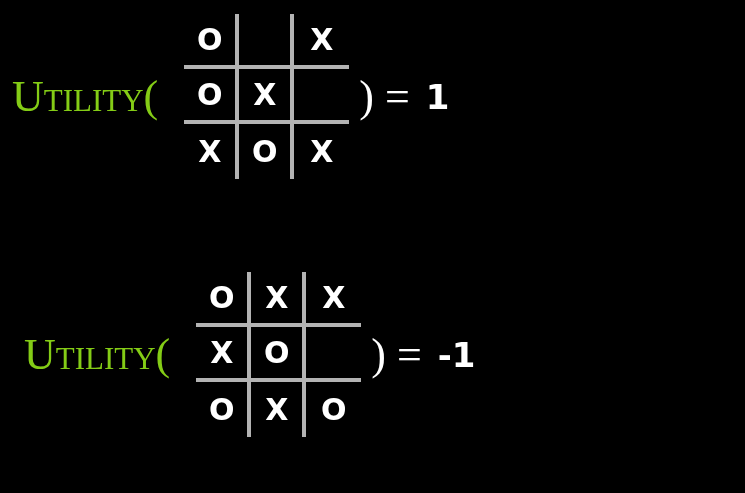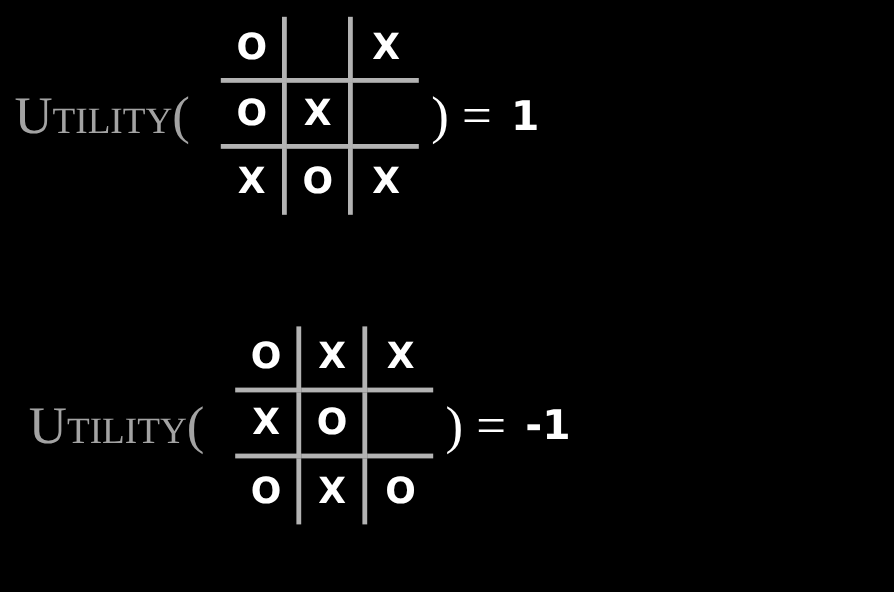--- a/index.html
+++ b/index.html
@@ -25,21 +25,21 @@
     white-space: nowrap;
   }
 
   .expr-1 { left: 12px; top: 14px; }
   .expr-2 { left: 24px; top: 272px; }
 
   .utility-label {
     font-variant: small-caps;
     font-size: 44px;
     line-height: 1;
-    color: #a3a3a3;
+    color: #84cc16;
   }
 
   .board {
     display: grid;
     grid-template-columns: repeat(3, 55px);
     grid-template-rows: repeat(3, 55px);
     margin: 0 10px 0 26px;
   }
 
   .cell {

